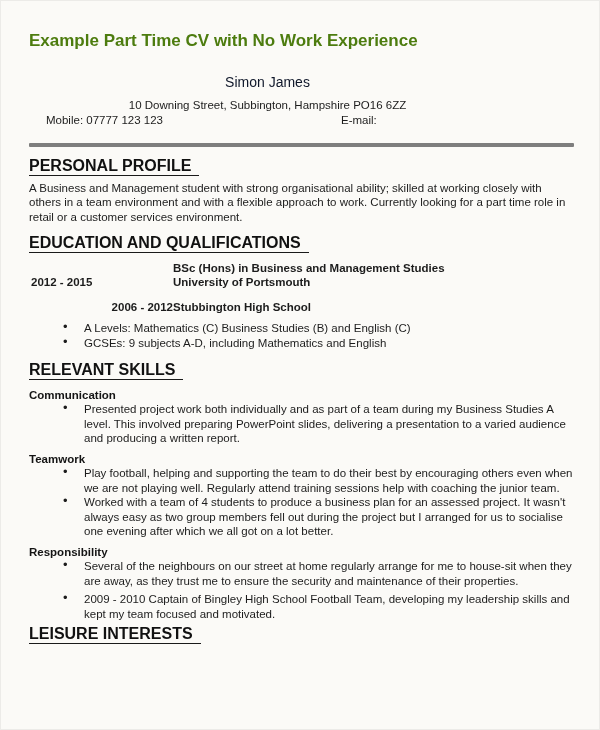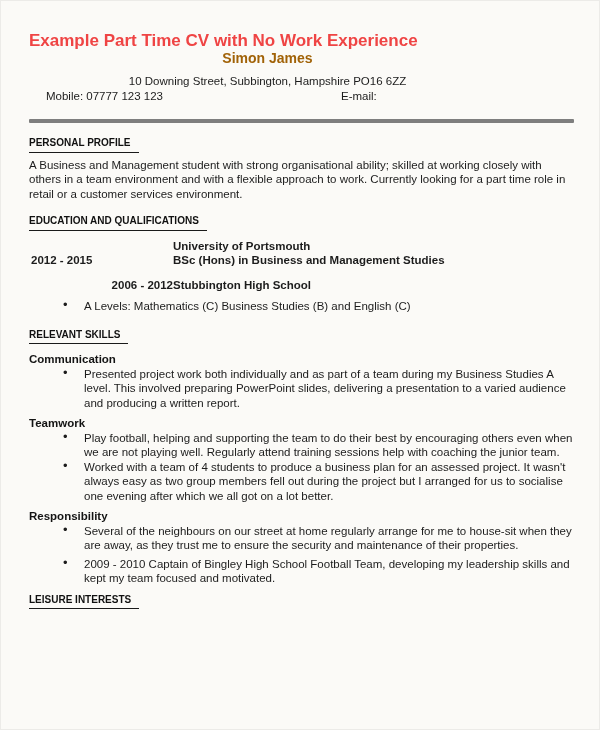--- a/index.html
+++ b/index.html
@@ -13,46 +13,47 @@
     font-family: "Liberation Sans", "DejaVu Sans", sans-serif;
     font-size: 11.5px;
     line-height: 14.5px;
     color: #1c1c1c;
     padding: 30px 25px 0 28px;
   }
   .page-title {
     font-size: 17px;
     line-height: 19px;
     font-weight: bold;
-    color: #ef4444;
+    color: #4d7c0f;
   }
   .center-block {
     text-align: center;
     margin-right: 68px;
   }
   .person-name {
+    margin-top: 24px;
     font-size: 14px;
     line-height: 16px;
-    font-weight: bold;
-    color: #a16207;
+    font-weight: normal;
+    color: #0f172a;
   }
   .address-line { margin-top: 8px; }
   .contact-row { position: relative; height: 14.5px; }
   .contact-mobile { margin-left: 17px; }
   .contact-email { position: absolute; left: 312px; top: 0; }
   .divider {
     margin-top: 16px;
     height: 4px;
     background: #7e7e7e;
     border-radius: 1px;
   }
   .section-heading {
     display: inline-block;
     font-weight: bold;
-    font-size: 10px;
+    font-size: 16px;
     color: #111;
     border-bottom: 1.4px solid #1a1a1a;
     padding: 0 8px 1px 0;
   }
   .sh-wrap { margin-top: 12px; }
   .profile-text { margin-top: 5px; }
   .edu-row { display: flex; margin-left: 2px; }
   .edu-row.first { margin-top: 8px; align-items: flex-end; }
   .edu-row.second { margin-top: 10px; text-align: right; }
   .edu-dates { width: 142px; flex: 0 0 142px; font-weight: bold; }
@@ -100,34 +101,35 @@
   </div>
   <p class="profile-text">A Business and Management student with strong organisational ability; skilled at working closely with others in a team environment and with a flexible approach to work.  Currently looking for a part time role in retail or a customer services environment.</p>
 
   <div class="sh-wrap">
     <span class="section-heading">EDUCATION AND QUALIFICATIONS</span>
   </div>
 
   <div class="edu-row first">
     <div class="edu-dates">2012 - 2015</div>
     <div class="edu-lines">
+      <div>BSc (Hons) in Business and Management Studies</div>
       <div>University of Portsmouth</div>
-      <div>BSc (Hons) in Business and Management Studies</div>
     </div>
   </div>
 
   <div class="edu-row second">
     <div class="edu-dates">2006 - 2012</div>
     <div class="edu-lines">
       <div>Stubbington High School</div>
     </div>
   </div>
 
   <ul class="bullets edu">
     <li>A Levels: Mathematics (C) Business Studies (B) and English (C)</li>
+    <li>GCSEs: 9 subjects A-D, including Mathematics and English</li>
   </ul>
 
   <div class="sh-wrap mt13">
     <span class="section-heading">RELEVANT SKILLS</span>
   </div>
 
   <div class="skill-group-title mt8">Communication</div>
   <ul class="bullets">
     <li>Presented project work both individually and as part of a team during my Business Studies A level.  This involved preparing PowerPoint slides, delivering a presentation to a varied audience and producing a written report.</li>
   </ul>

